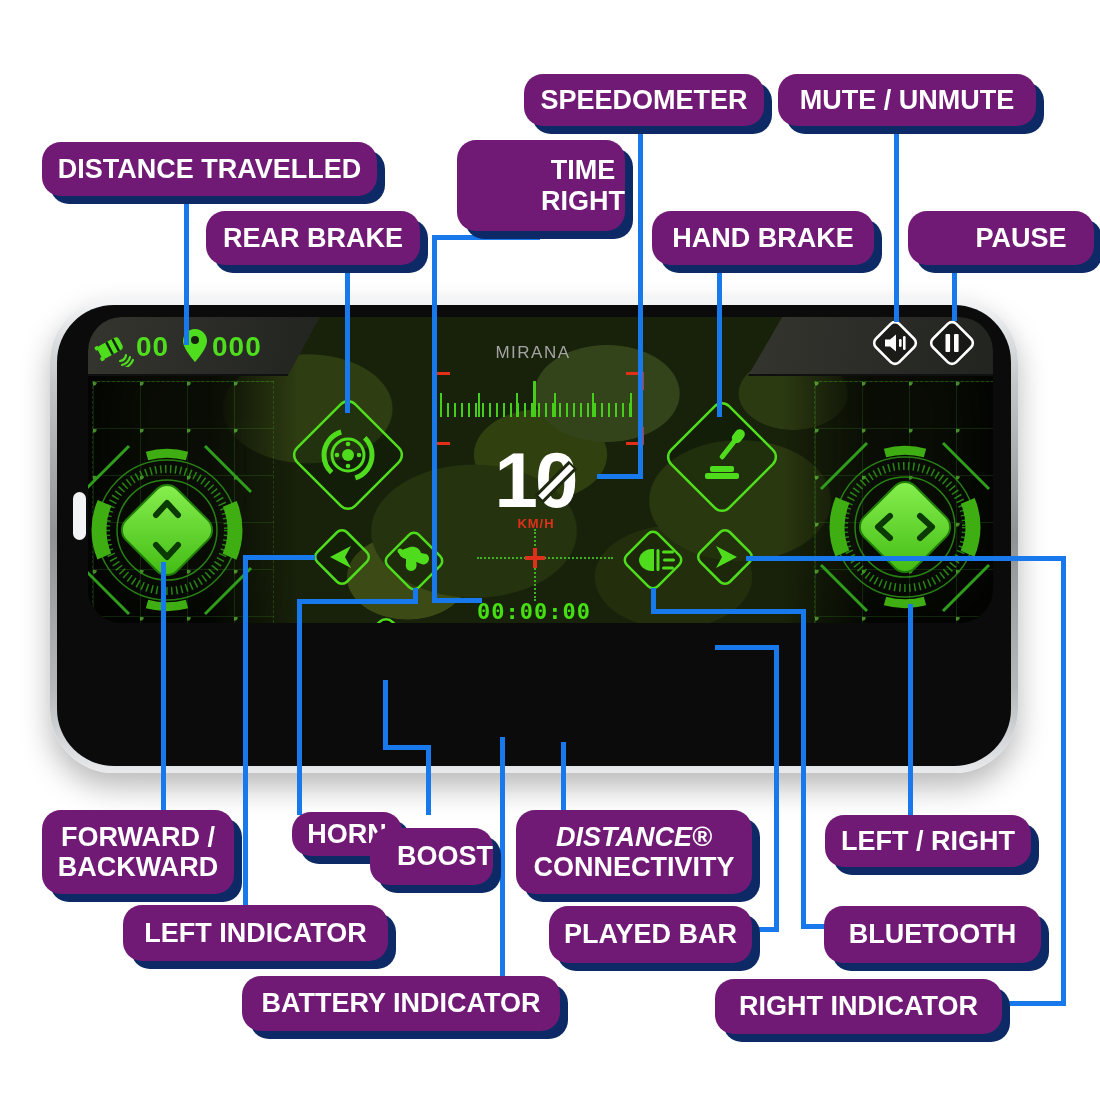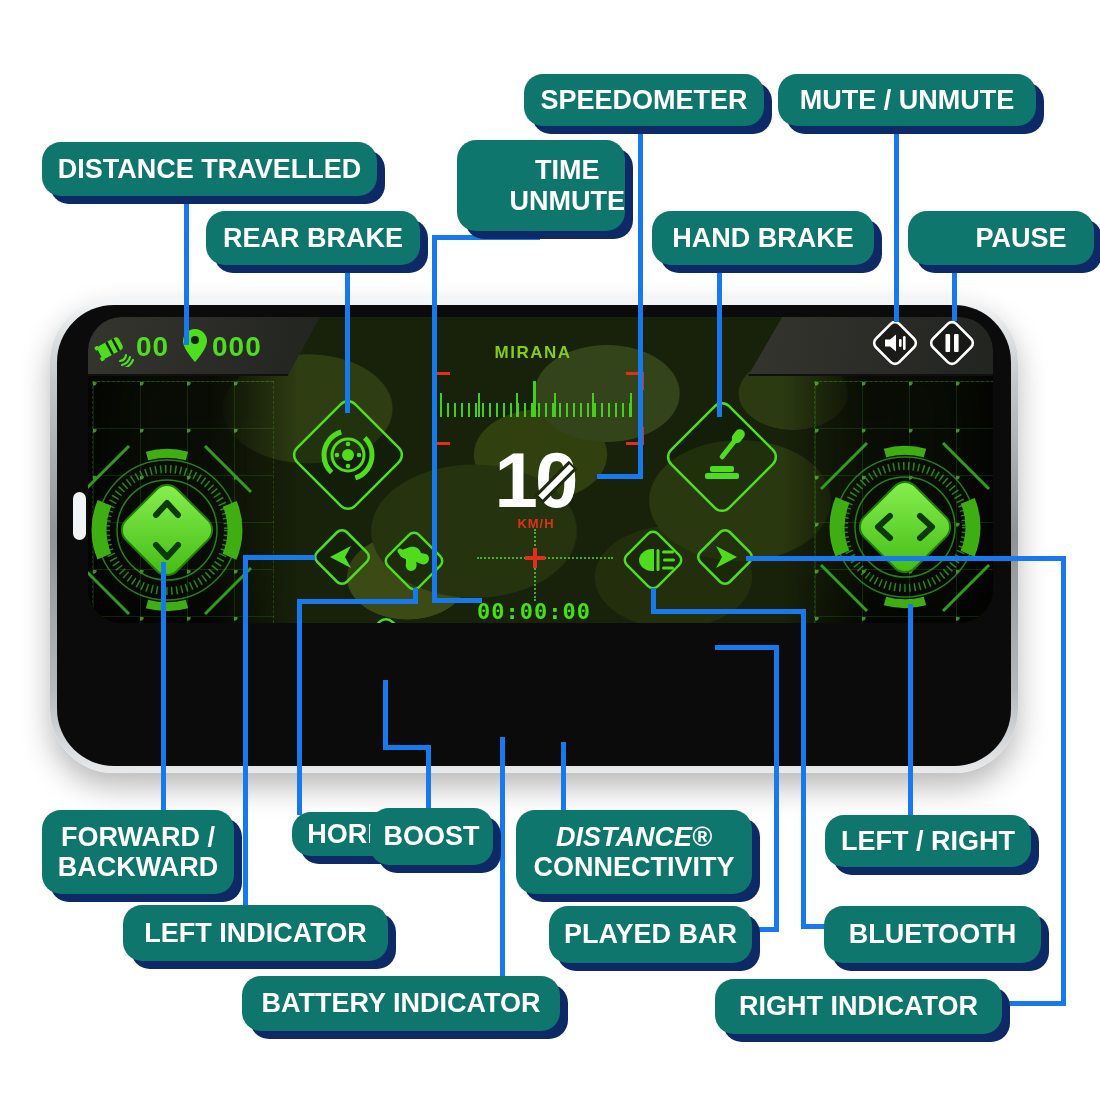--- a/index.html
+++ b/index.html
@@ -1,21 +1,21 @@
 <!DOCTYPE html>
 <html><head>
 <meta charset="utf-8">
 <title></title>
 <style>
   html,body{margin:0;padding:0;background:#fff;}
   #canvas{position:relative;width:1100px;height:1100px;background:#ffffff;overflow:hidden;
           font-family:"Liberation Sans",sans-serif;}
 
   
-  .lbl{position:absolute;background:#0f766e;color:#fff;font-weight:700;font-size:27px;
+  .lbl{position:absolute;background:#701a75;color:#fff;font-weight:700;font-size:27px;
        display:flex;align-items:center;justify-content:center;text-align:center;
        border-radius:19px;box-shadow:8px 8px 0 0 #0d2a66;line-height:1.12;white-space:nowrap;
        z-index:30;}
   .lbl .stack{display:flex;flex-direction:column;align-items:center;}
   .it{font-style:italic;}
 
   
   .ln{position:absolute;background:#1779ec;z-index:20;}
   .ln.v{width:5px;} .ln.h{height:5px;}
 
@@ -47,21 +47,21 @@
   .panel.tr{right:0;width:245px;clip-path:polygon(14% 0,100% 0,100% 100%,0 100%);}
 
   .grid{position:absolute;border:1px dashed rgba(90,210,50,.22);
         background-image:
           radial-gradient(circle at 1px 1px,rgba(120,240,70,.55) 0 2.2px,transparent 3px),
           linear-gradient(90deg,rgba(80,200,45,.16) 0 1px,transparent 1px),
           linear-gradient(0deg,rgba(80,200,45,.16) 0 1px,transparent 1px);
         background-size:47px 47px,47px 47px,47px 47px;}
   .status-num{position:absolute;font-size:28px;font-weight:700;color:#4ede1d;letter-spacing:1px;}
   .mirana{position:absolute;left:395px;top:26px;width:100px;text-align:center;font-size:17px;
-          font-weight:700;letter-spacing:1.5px;color:#84cc16;}
+          font-weight:400;letter-spacing:1.5px;color:#a3a3a3;}
 
   .ruler{position:absolute;left:352px;top:72px;width:192px;height:28px;
          background-image:
            repeating-linear-gradient(90deg,#45cf1a 0 2px,transparent 2px 38px),
            repeating-linear-gradient(90deg,#45cf1a 0 2px,transparent 2px 7px);
          background-size:100% 24px,100% 14px;background-position:bottom left,bottom left;
          background-repeat:no-repeat;}
   .ruler .ctick{position:absolute;left:93px;top:-8px;width:3px;height:36px;background:#45cf1a;}
   .br{position:absolute;width:15px;height:15px;}
   .br.tl{border-left:3px solid #e23018;border-top:3px solid #e23018;}
@@ -373,21 +373,21 @@
     <span>MUTE / UNMUTE</span>
     </div>
 
   <div class="lbl" style="left:42px;top:142px;width:335px;height:54px;">
     <span>DISTANCE TRAVELLED</span>
     </div>
 
   <div class="lbl" style="left:457px;top:140px;width:168px;height:91px;justify-content:flex-end;">
     <span class="stack">
         <span>TIME</span>
-        <span>UNMUTE</span>
+        <span>RIGHT</span>
       </span>
     </div>
 
   <div class="lbl" style="left:206px;top:211px;width:214px;height:54px;">
     <span>REAR BRAKE</span>
     </div>
 
   <div class="lbl" style="left:652px;top:211px;width:222px;height:54px;">
     <span>HAND BRAKE</span>
     </div>
@@ -400,21 +400,21 @@
     <span class="stack">
         <span>FORWARD /</span>
         <span>BACKWARD</span>
       </span>
     </div>
 
   <div class="lbl" style="left:254px;top:812px;width:110px;height:44px;margin-left:38px;">
     <span>HORN</span>
     </div>
 
-  <div class="lbl" style="left:370px;top:808px;width:123px;height:57px;">
+  <div class="lbl" style="left:370px;top:828px;width:123px;height:57px;justify-content:flex-end;">
     <span>BOOST</span>
     </div>
 
   <div class="lbl" style="left:516px;top:810px;width:236px;height:84px;">
     <span class="stack">
         <span class="it">DISTANCE®</span>
         <span>CONNECTIVITY</span>
       </span>
     </div>
 

